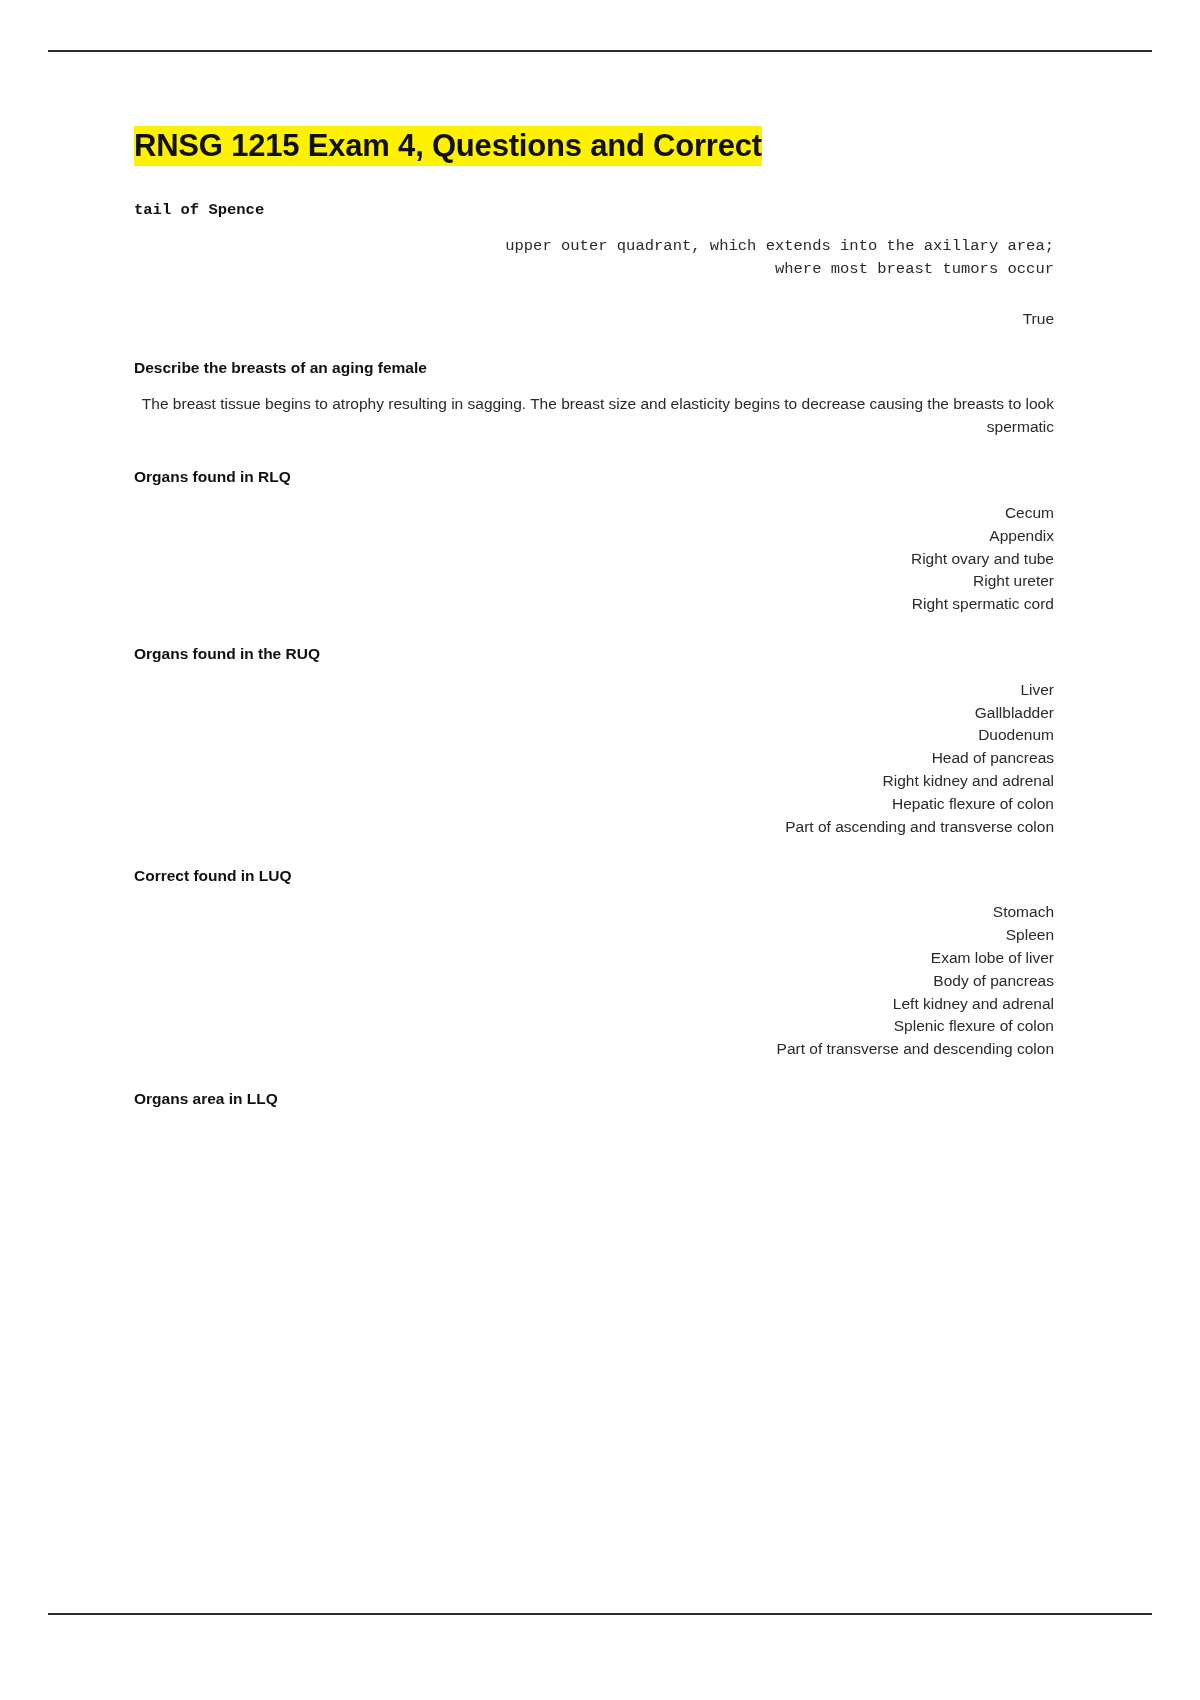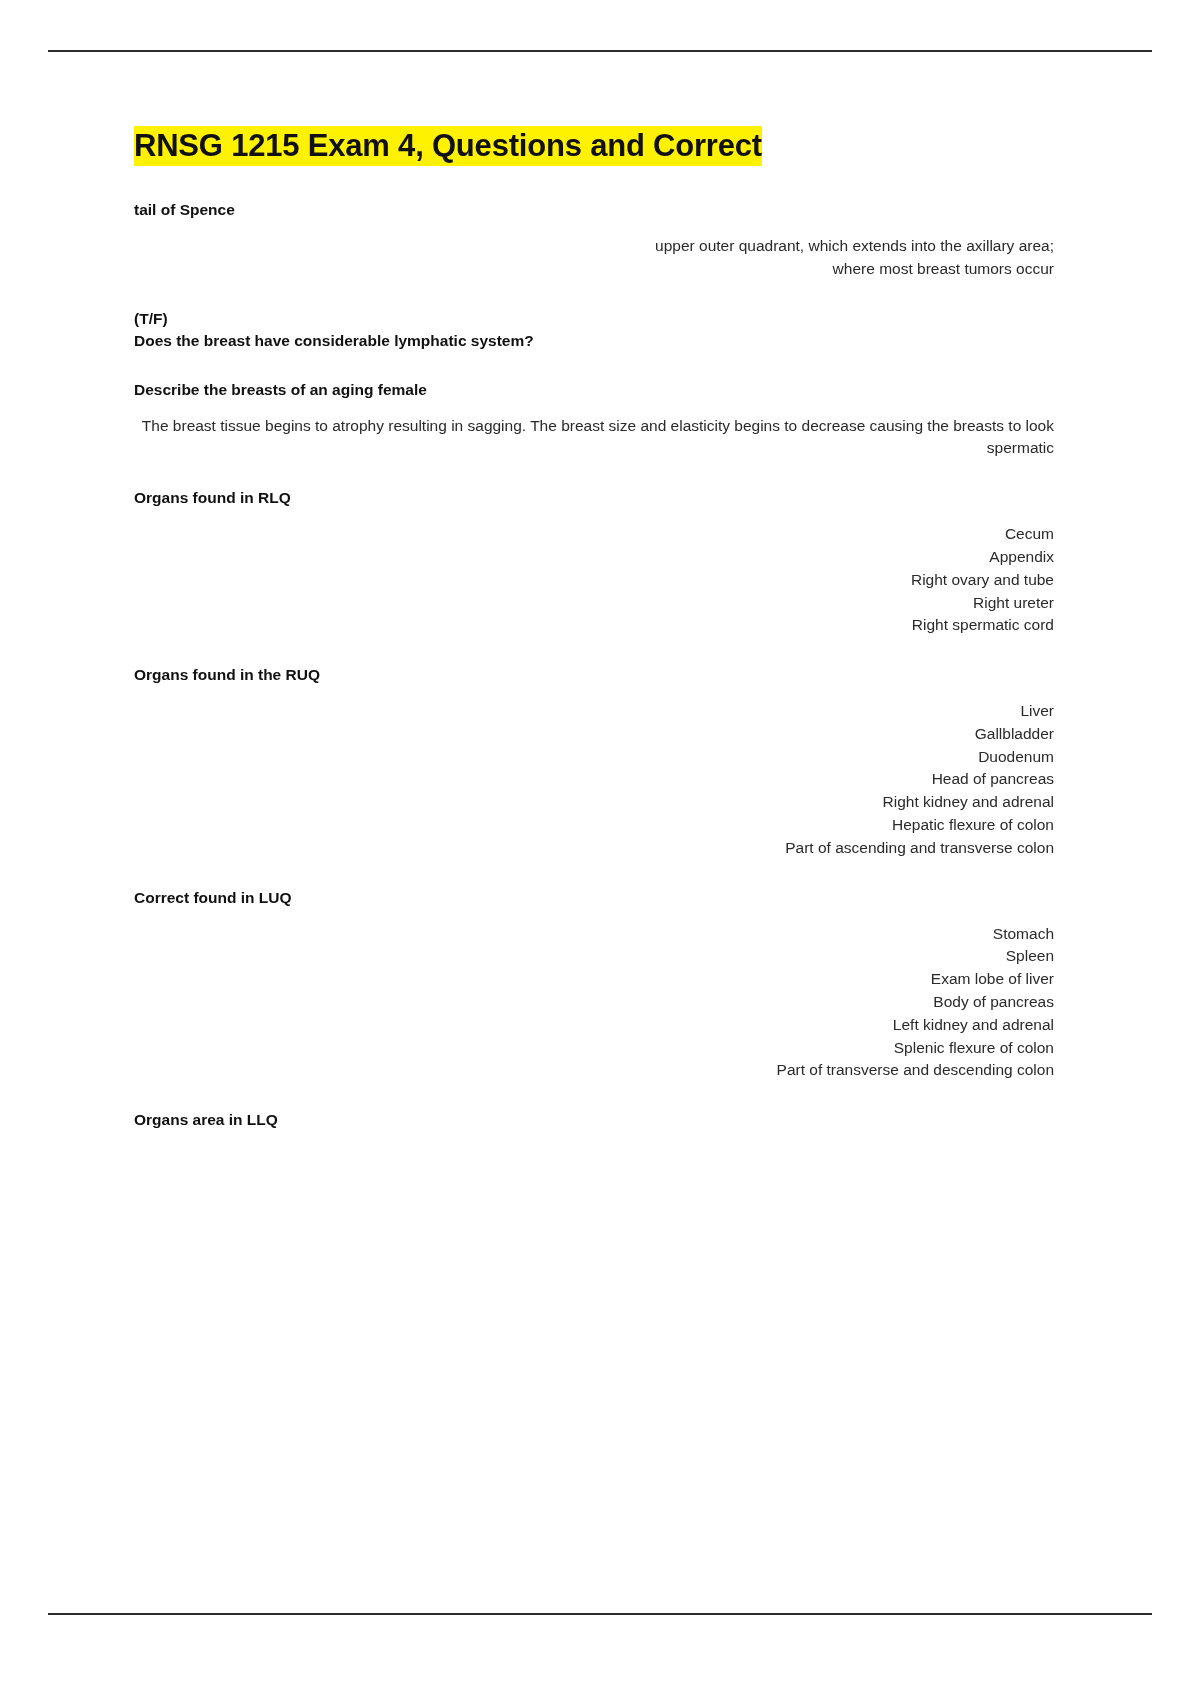--- a/index.html
+++ b/index.html
@@ -66,21 +66,21 @@
     font-weight: normal;
     color: #2a2a2a;
     line-height: 1.47;
     margin: 0;
     white-space: pre-line;
     text-align: right;
   }
 
   .blk { margin-top: 27px; }
   .blk-tight { margin-top: 14px; }
-  .first-blk { margin-top: 30px; }
+  .first-blk { margin-top: 30px; font-family: Liberation Mono, monospace; }
 </style>
 </head>
 <body>
 
 <div class="page">
 
   <div class="rule rule-top"></div>
   <div class="rule rule-bottom"></div>
 
   <div class="content">
@@ -89,22 +89,21 @@
       <span class="hl">RNSG 1215 Exam 4, Questions and Correct</span><br>
     </h1>
 
     <div class="first-blk">
       <p class="q">tail of Spence</p>
       <p class="a blk-tight">upper outer quadrant, which extends into the axillary area;
 where most breast tumors occur</p>
     </div>
 
     <div class="blk">
-      <p class="q" style="white-space: pre-line;">(T/F)
-Does the breast have considerable lymphatic system?</p>
+      <p class="a blk-tight">True</p>
     </div>
 
     <div class="blk">
       <p class="q">Describe the breasts of an aging female</p>
       <p class="a blk-tight">The breast tissue begins to atrophy resulting in sagging. The breast size and elasticity begins to decrease causing the breasts to look spermatic</p>
     </div>
 
     <div class="blk">
       <p class="q">Organs found in RLQ</p>
       <p class="a blk-tight">Cecum

